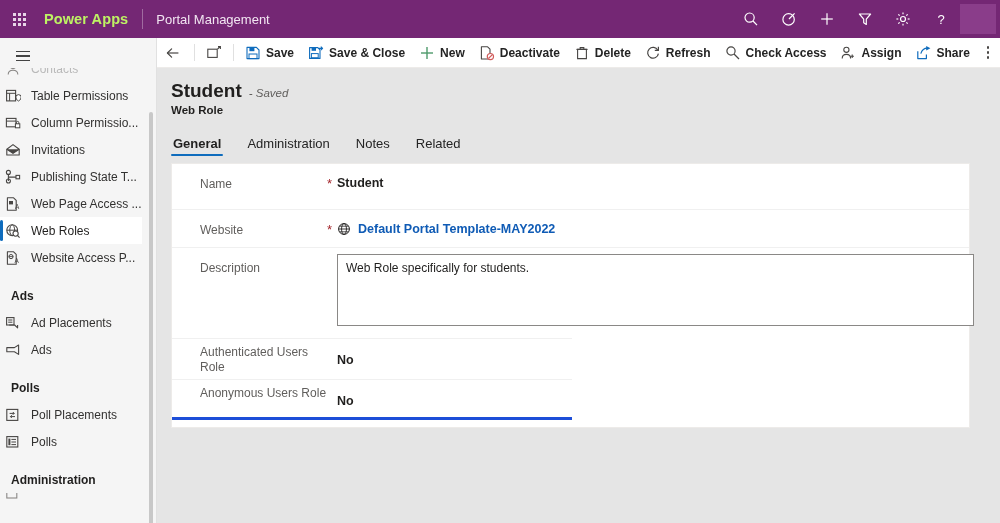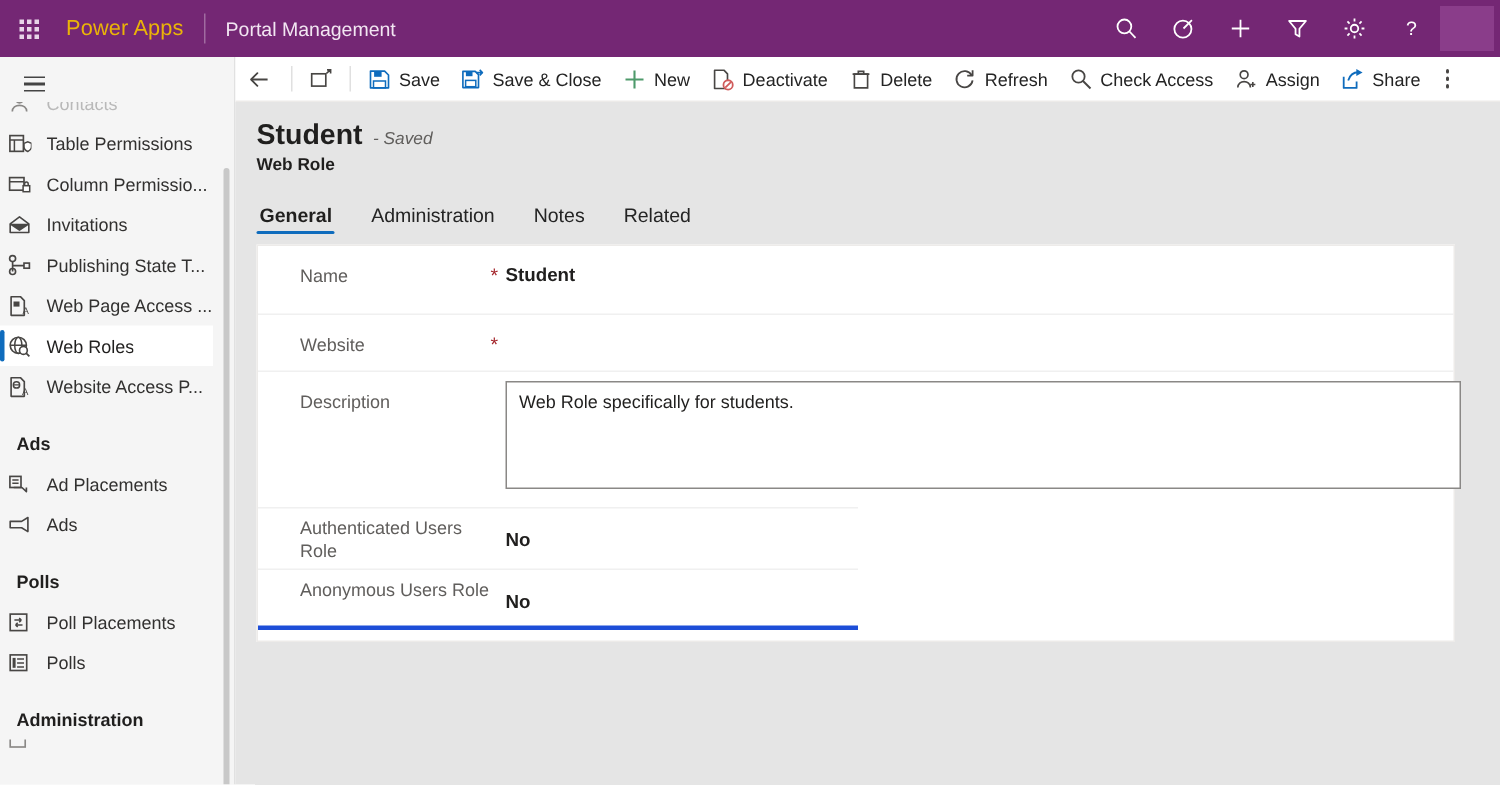--- a/index.html
+++ b/index.html
@@ -25,21 +25,21 @@
     cursor: pointer;
   }
   .waffle-grid {
     display: grid;
     grid-template-columns: repeat(3, 3px);
     grid-template-rows: repeat(3, 3px);
     gap: 2px;
   }
   .waffle-grid i { background: #e8d5e8; display: block; width: 3px; height: 3px; }
   .brand {
-    color: #eab308; font-size: 14.5px; font-weight: normal;
+    color: #bef264; font-size: 14.5px; font-weight: bold;
     margin-left: 6px; letter-spacing: .1px; cursor: pointer;
   }
   .brand-sep {
     width: 1px; height: 20px; background: #a06ba0;
     margin: 0 13px 0 14px;
   }
   .appname { color: #f2e6f2; font-size: 13px; }
   .topbar-right {
     margin-left: auto; display: flex; align-items: center; height: 38px;
   }
@@ -109,21 +109,21 @@
   
   .cmdbar {
     position: absolute; top: 38px; left: 157px;
     width: 843px; height: 30px;
     background: #ffffff;
     border-bottom: 1px solid #edebe9;
     display: flex; align-items: center;
   }
   .cmd {
     display: flex; align-items: center; height: 30px;
-    padding: 0 7px; cursor: pointer; white-space: nowrap;
+    padding: 0 7px; cursor: pointer; white-space: nowrap; font-weight: bold;
   }
   .cmd .ctext { font-size: 12px; color: #242424; margin-left: 5px; }
   .cmd .cico { display: flex; align-items: center; justify-content: center; width: 16px; height: 16px; }
   .cmd-sep { width: 1px; height: 17px; background: #e0e0e0; margin: 0 4px; }
   .cmd-back { padding: 0 9px 0 8px; }
   .cmd-more { padding: 0 8px; margin-left: 2px; }
   .dots3 { display: flex; flex-direction: column; gap: 2.5px; align-items: center; }
   .dots3 i { width: 2.5px; height: 2.5px; background: #484644; border-radius: 50%; display: block; }
 
   
@@ -575,20 +575,34 @@
 
       <div class="frow frow-name">
         <div class="flabel">Name</div>
         <div class="freq">*</div>
         <div class="fval">Student</div>
       </div>
 
       <div class="frow frow-site">
         <div class="flabel">Website</div>
         <div class="freq">*</div>
+        <div class="fval">
+          <span class="site-link">
+            <span>
+              <svg width="14" height="14" viewBox="0 0 16 16" style="display:block;">
+                  <circle cx="8" cy="8" r="6.2" fill="none" stroke="#201f1e" stroke-width="1.1"></circle>
+                  <ellipse cx="8" cy="8" rx="2.8" ry="6.2" fill="none" stroke="#201f1e" stroke-width="1"></ellipse>
+                  <line x1="1.8" y1="8" x2="14.2" y2="8" stroke="#201f1e" stroke-width="1"></line>
+                  <line x1="2.9" y1="4.8" x2="13.1" y2="4.8" stroke="#201f1e" stroke-width=".9"></line>
+                  <line x1="2.9" y1="11.2" x2="13.1" y2="11.2" stroke="#201f1e" stroke-width=".9"></line>
+                </svg>
+            </span>
+            <a>Default Portal Template-MAY2022</a>
+          </span>
+        </div>
       </div>
 
       <div class="frow frow-desc">
         <div class="flabel">Description</div>
         <div class="freq"></div>
         <div class="fval" style="padding-top:0;">
           <div class="desc-box">Web Role specifically for students.</div>
         </div>
       </div>
 

